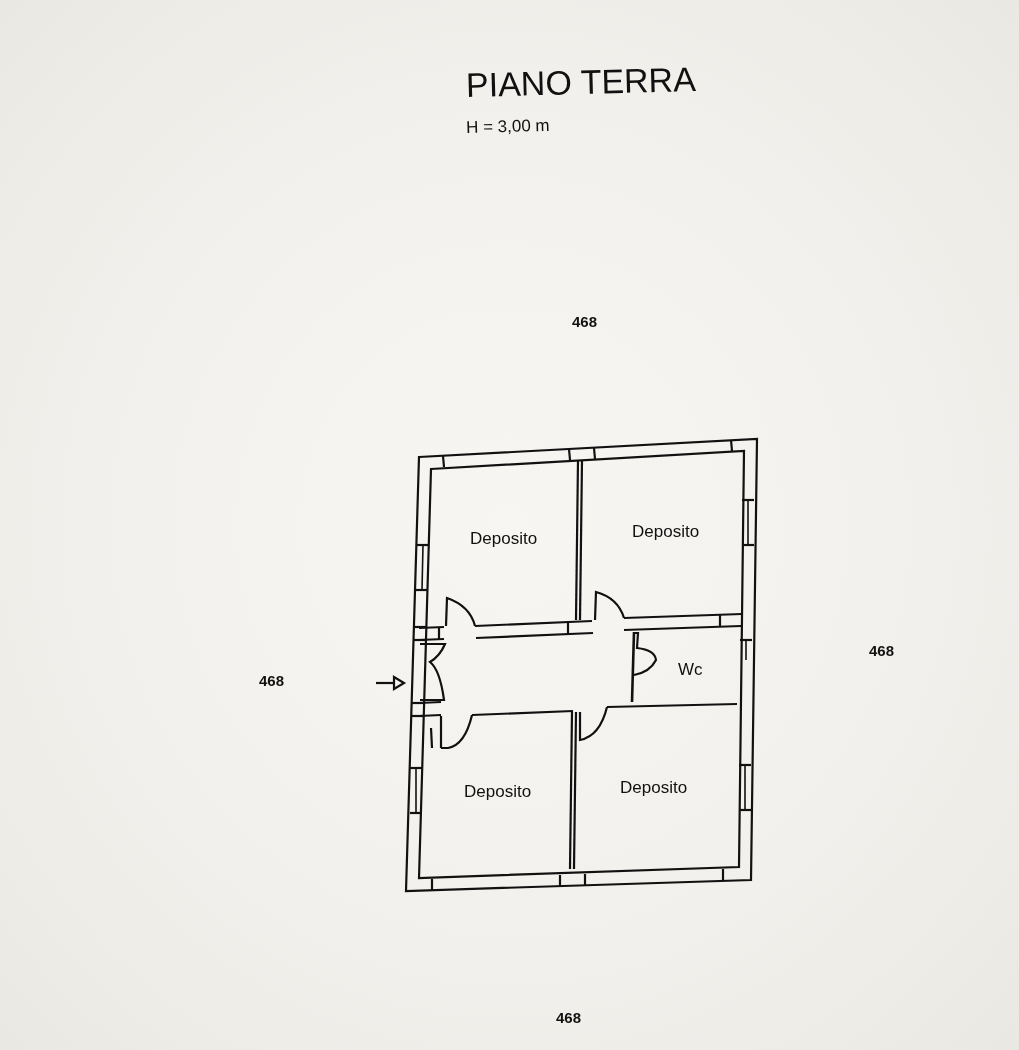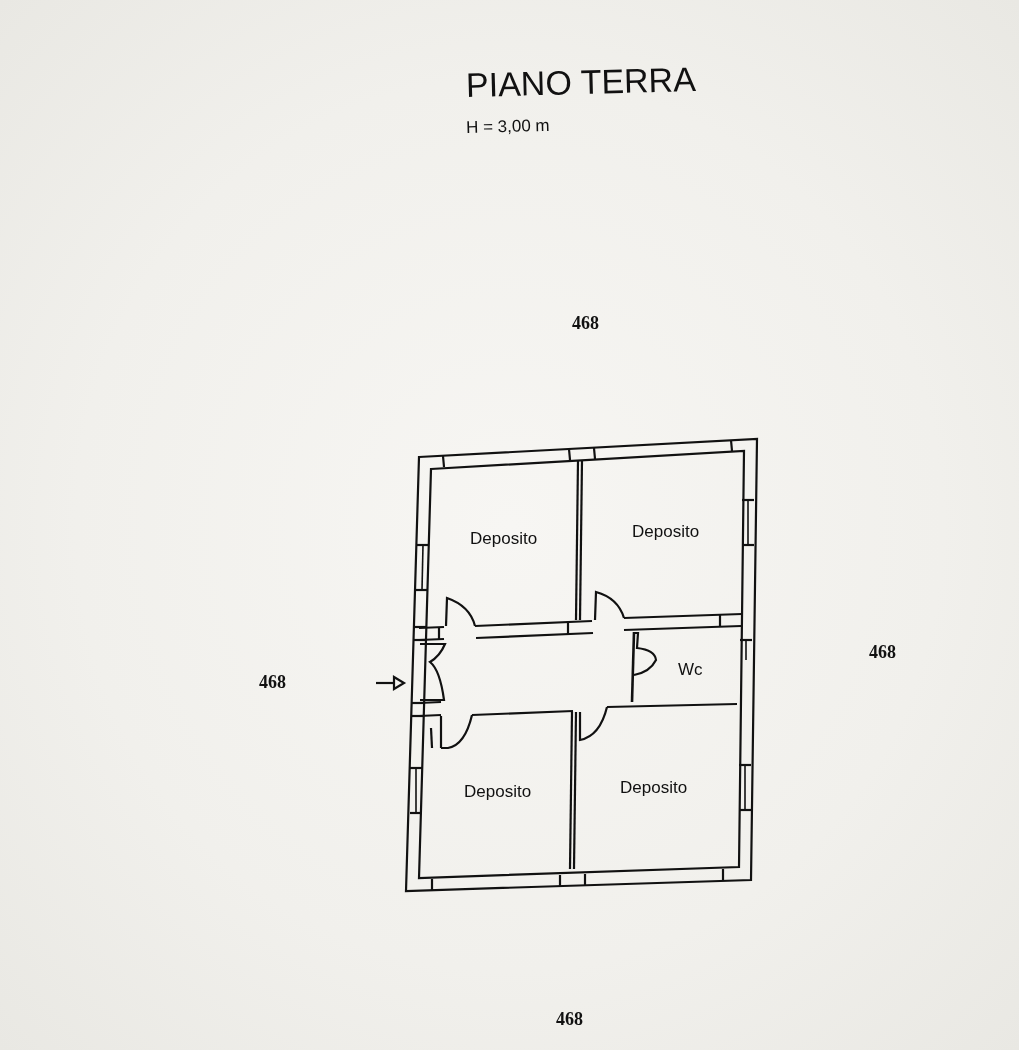--- a/index.html
+++ b/index.html
@@ -14,21 +14,21 @@
       position: absolute; left: 466px; top: 66px;
       font-size: 34px; font-weight: normal; letter-spacing: 0px;
       transform: rotate(-1.5deg); transform-origin: left center;
     }
     .subtitle {
       position: absolute; left: 466px; top: 118px;
       font-size: 17px;
       transform: rotate(-1.5deg); transform-origin: left center;
     }
     .dim {
-      position: absolute; font-size: 18px; font-weight: bold; font-family: Liberation Serif, serif;
+      position: absolute; font-size: 15px; font-weight: bold;
     }
     .dim-top { left: 572px; top: 313px; }
     .dim-left { left: 259px; top: 672px; }
     .dim-right { left: 869px; top: 642px; }
     .dim-bottom { left: 556px; top: 1009px; }
     svg.plan { position: absolute; left: 0; top: 0; }
     .room-label {
       font-family: "Liberation Sans", sans-serif;
       font-size: 17px; fill: #111;
     }

